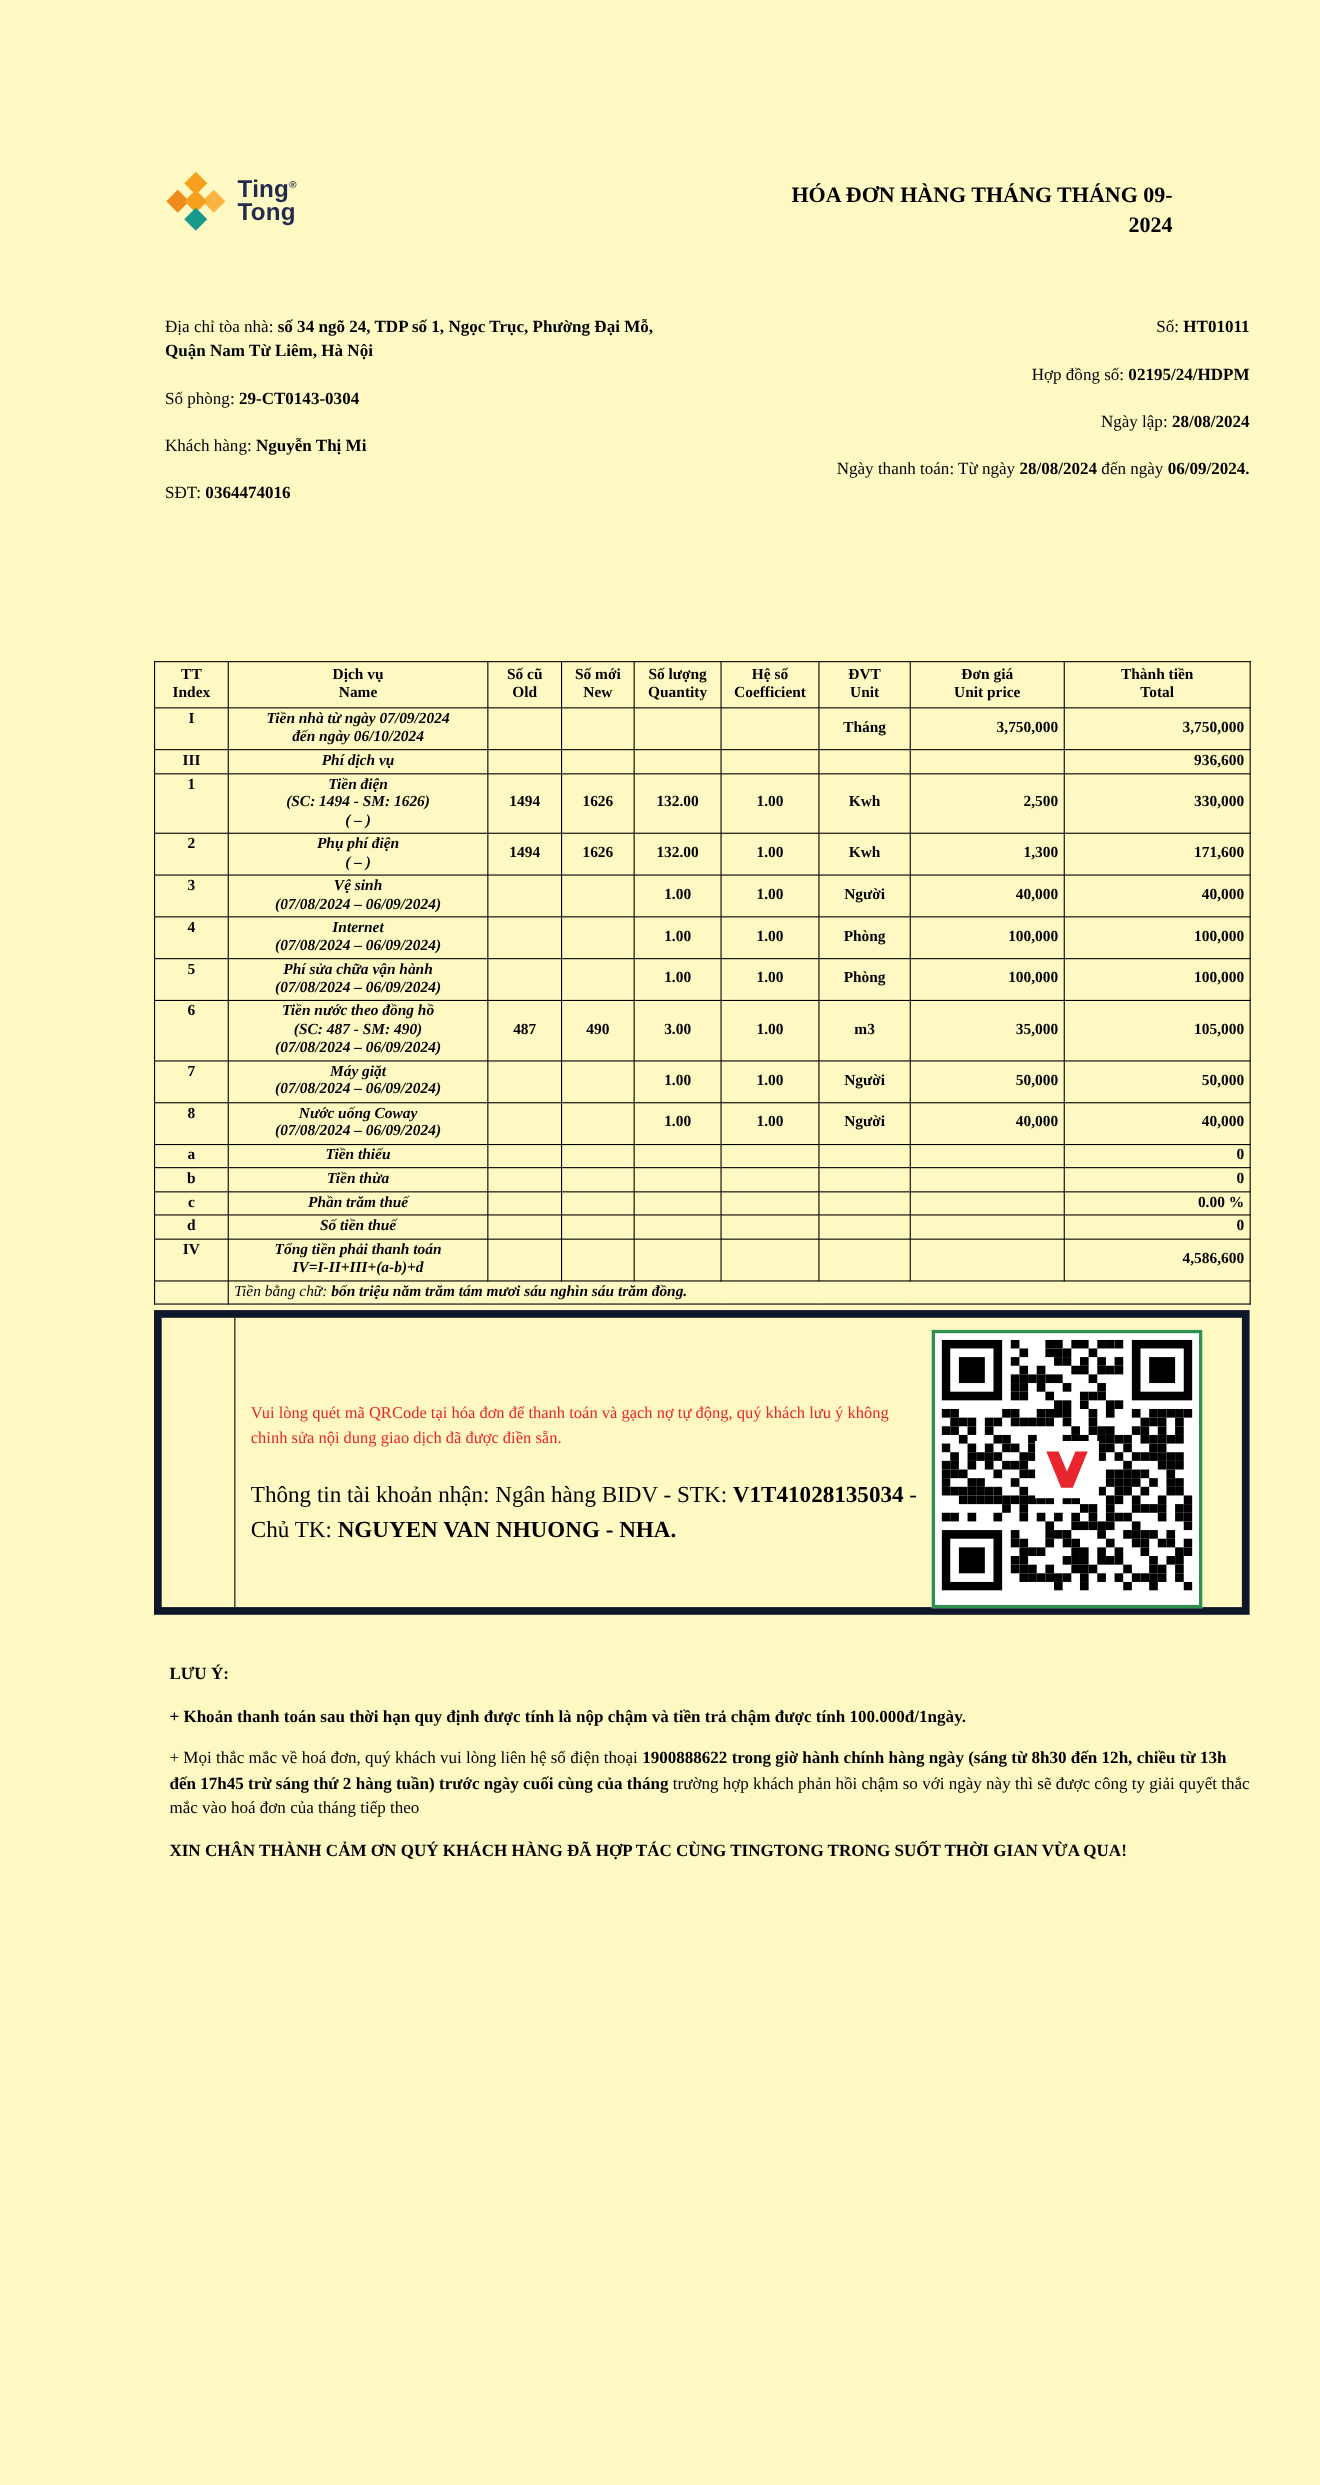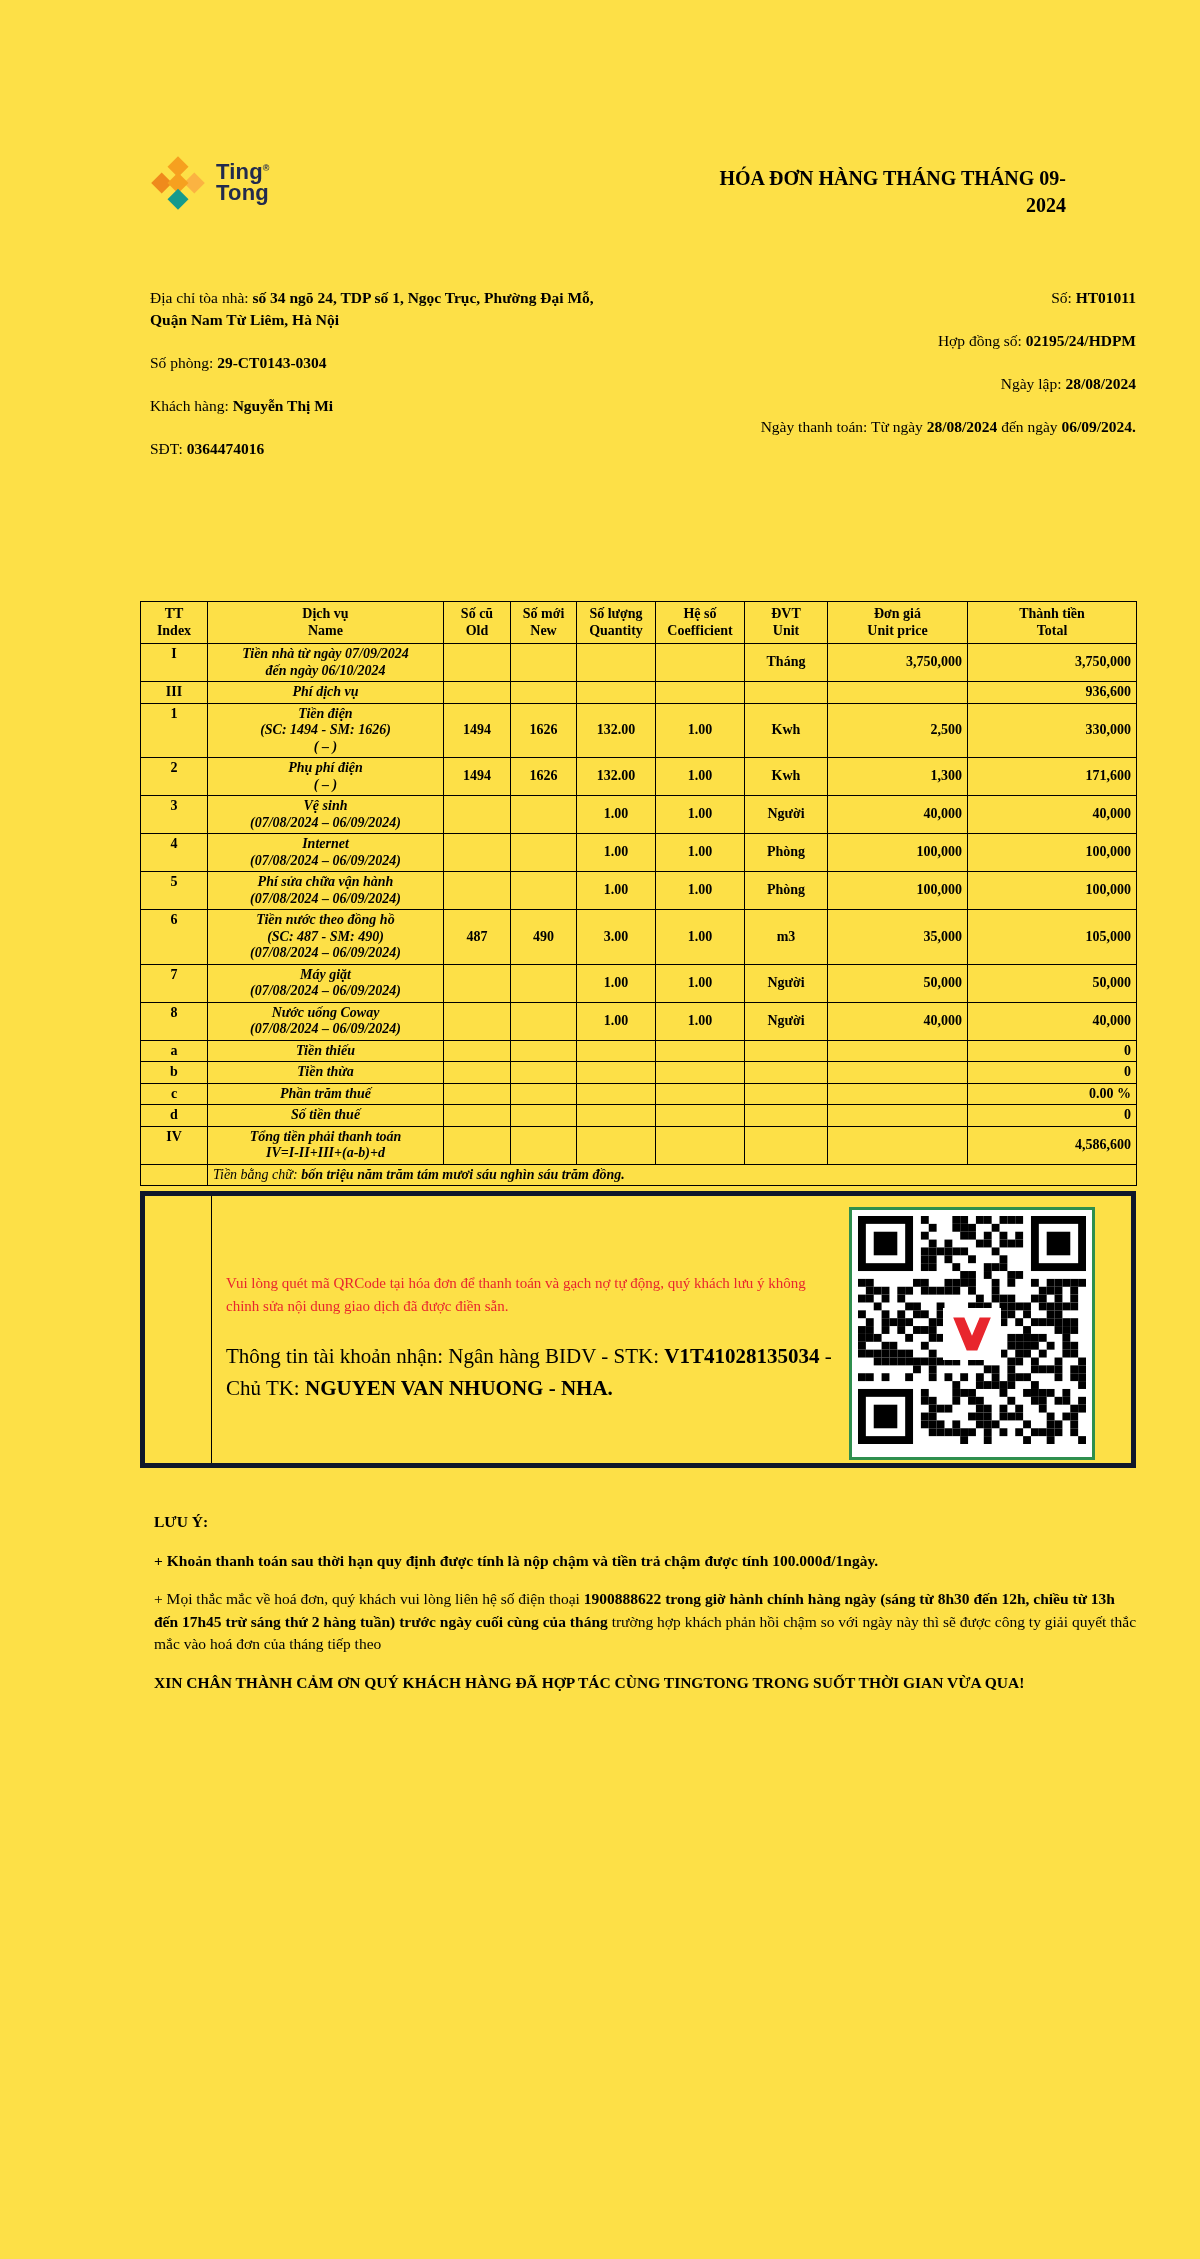--- a/index.html
+++ b/index.html
@@ -1,18 +1,18 @@
 <!DOCTYPE html>
 <html style="--accent-red: #e8262d; --qr-border-green: #2f8f4e; --brand-orange: #f6a01f; --brand-orange-dark: #ef8a1c; --brand-orange-light: #fbb342; --brand-teal: #159a8c; --brand-navy: #222b4e;"><head>
 <meta charset="utf-8">
 <style>
   * { box-sizing: border-box; }
   html, body { margin:0; padding:0; background:#ffffff; }
   .page {
-    width:1200px; height:2259px; background:#fde047; position:relative;
+    width:1200px; height:2259px; background:#fef9c3; position:relative;
     font-family:"Liberation Serif", serif; color:#000; overflow:hidden;
   }
   .content { padding:155px 64px 0 140px; }
 
   
   .header { display:flex; justify-content:space-between; align-items:flex-start; margin-left:10px; }
   .logo { display:flex; align-items:center; gap:10px; }
   .logo-text { font-family:"Liberation Sans", sans-serif; font-weight:bold; font-size:22px; line-height:0.95; color:var(--brand-navy); letter-spacing:0.2px; }
   .reg { font-size:9px; vertical-align:super; }
   .title { width:360px; margin:10px 70px 0 0; font-size:20px; line-height:1.35; font-weight:bold; text-align:right; }
@@ -28,21 +28,21 @@
   .invoice-table { width:996px; border-collapse:collapse; margin-top:120px; font-size:14px; font-weight:bold; table-layout:fixed; }
   .invoice-table th, .invoice-table td { border:1px solid #000; padding:2px 5px; line-height:1.18; }
   .invoice-table thead th { text-align:center; vertical-align:middle; padding:4px 2px; }
   .c-index { text-align:center; vertical-align:top; }
   .c-name  { text-align:center;  vertical-align:top;font-style:italic; }
   .c-center{ text-align:center; vertical-align:middle; }
   .c-num   { text-align:right; vertical-align:middle; }
   .words-cell { font-weight:normal; font-style:italic; padding:3px 9px; vertical-align:middle; }
 
   
-  .qr-section { position:relative; width:996px; height:277px; border:5px solid #0f172a; margin-top:5px; display:flex; }
+  .qr-section { position:relative; width:996px; height:277px; border:7px solid #0f172a; margin-top:5px; display:flex; }
   .qr-strip { width:67px; border-right:1px solid #000; flex:none; }
   .qr-text { width:624px; padding:76px 0 0 14px; }
   .qr-notice { color:var(--accent-red); font-size:15px; line-height:1.5; margin:0 0 24px 0; }
   .qr-account { font-size:21px; line-height:1.5; margin:0; }
   .qr-box { position:absolute; top:11px; right:36px; width:246px; height:253px; border:3px solid var(--qr-border-green); background:#fff; padding:6px; }
   .qr-box svg.qr { display:block; margin:0 auto; }
   .qr-logo { position:absolute; left:50%; top:50%; transform:translate(-50%,-50%); width:58px; height:52px; background:#fff; display:flex; align-items:center; justify-content:center; }
 
   
   .notes { margin:43px 0 0 10px; width:990px; font-size:15.5px; }

